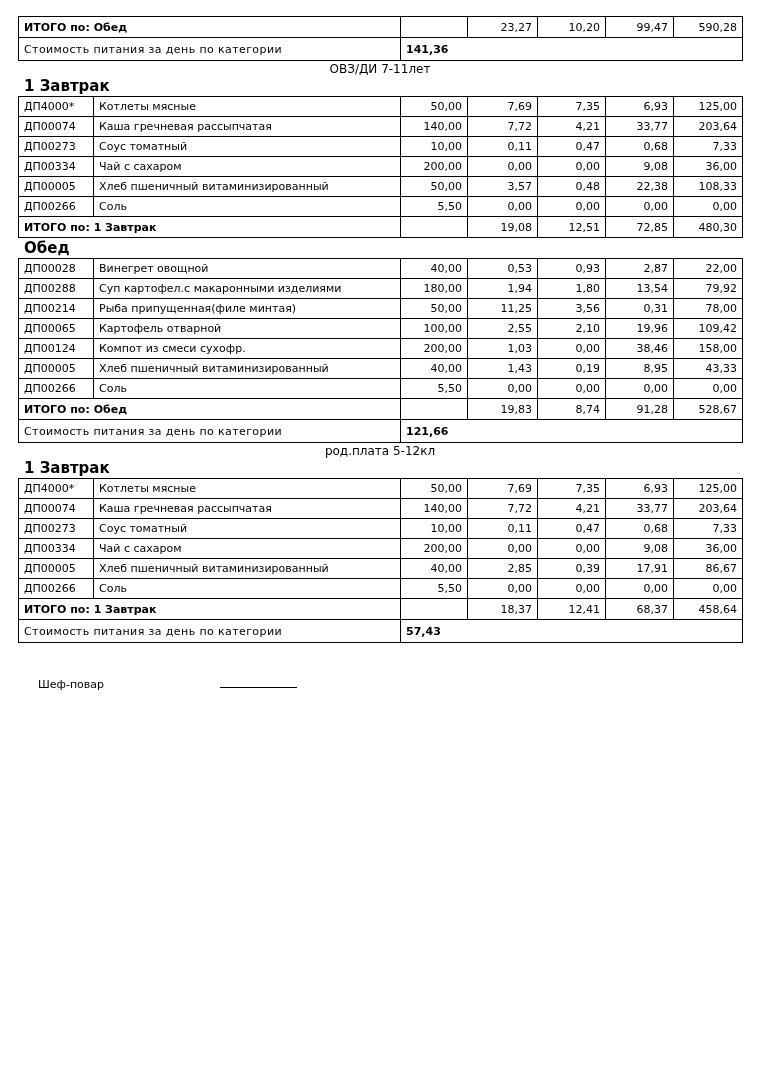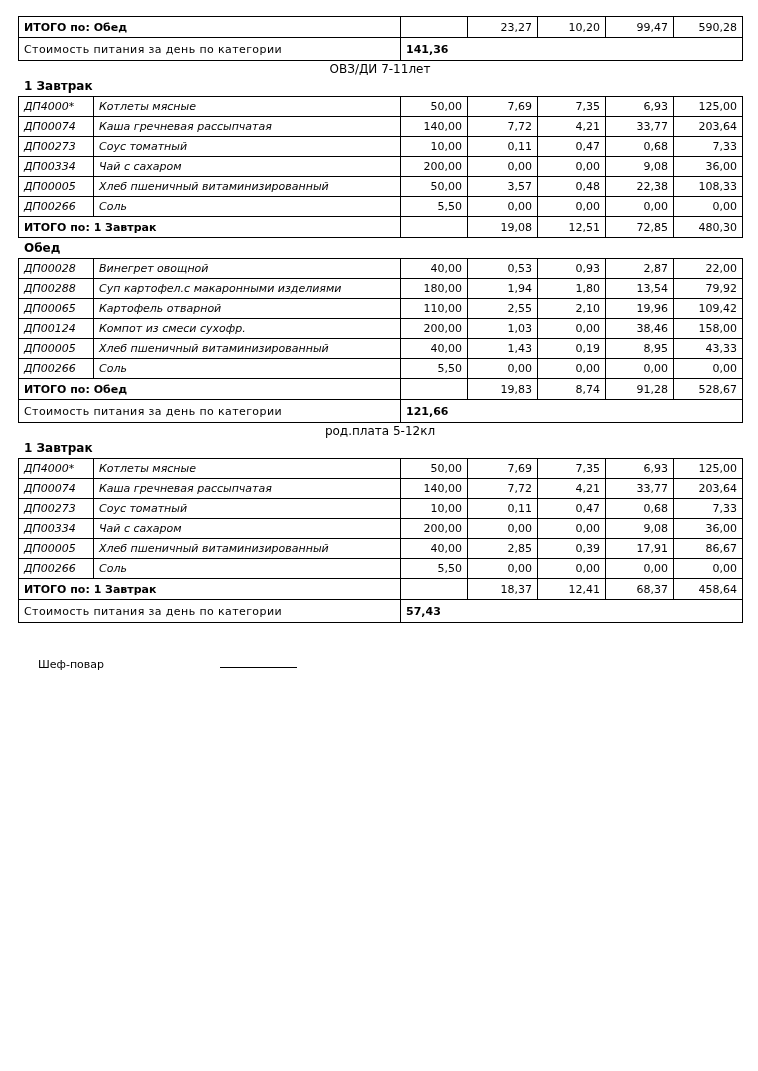--- a/index.html
+++ b/index.html
@@ -20,37 +20,37 @@
     font-size:11px;
     line-height:13px;
     padding:0 5px;
     height:19px;
     overflow:hidden;
     white-space:nowrap;
     box-sizing:content-box;
     vertical-align:middle;
   }
   td.num { text-align:right; }
-  td.code, td.dish { text-align:left;font-style:italic; }
+  td.code, td.dish { text-align:left; }
   tr.total-row td { height:20px;margin-left:12px; }
   td.total-label { font-weight:bold; font-size:12px; }
   tr.day-row td { height:22px; }
   td.day-label {
     font-weight:normal; font-size:15px; letter-spacing:0.4px;
     padding-left:4px;
   }
   td.day-value {
     font-weight:bold; font-size:16px; text-align:left; padding-left:26px;
   }
   .section-title {
     font-weight:normal; font-size:12px; line-height:13px;
     text-align:center; margin:2px 0 4px 0;
   }
   .meal-name {
-    font-weight:bold; font-size:12px; line-height:13px;
+    font-weight:bold; font-size:15px; line-height:13px;
     margin:4px 0 3px 0; padding-left:6px;
   }
   .footer { margin-top:32px; padding-left:20px; font-size:11px; }
   .sig-line {
     display:inline-block; width:77px; height:12px;
     border-bottom:1px solid #000; margin-left:116px;
   }
 </style>
 </head>
 <body>
@@ -198,25 +198,34 @@
   <tr>
     <td class="code">ДП00288</td>
     <td class="dish">Суп картофел.с макаронными изделиями</td>
     <td class="num">180,00</td>
     <td class="num">1,94</td>
     <td class="num">1,80</td>
     <td class="num">13,54</td>
     <td class="num">79,92</td>
   </tr>
 
+  <tr>
+    <td class="code">ДП00214</td>
+    <td class="dish">Рыба припущенная(филе минтая)</td>
+    <td class="num">50,00</td>
+    <td class="num">11,25</td>
+    <td class="num">3,56</td>
+    <td class="num">0,31</td>
+    <td class="num">78,00</td>
+  </tr>
 
   <tr>
     <td class="code">ДП00065</td>
     <td class="dish">Картофель отварной</td>
-    <td class="num">110,00</td>
+    <td class="num">100,00</td>
     <td class="num">2,55</td>
     <td class="num">2,10</td>
     <td class="num">19,96</td>
     <td class="num">109,42</td>
   </tr>
 
   <tr>
     <td class="code">ДП00124</td>
     <td class="dish">Компот из смеси сухофр.</td>
     <td class="num">200,00</td>

